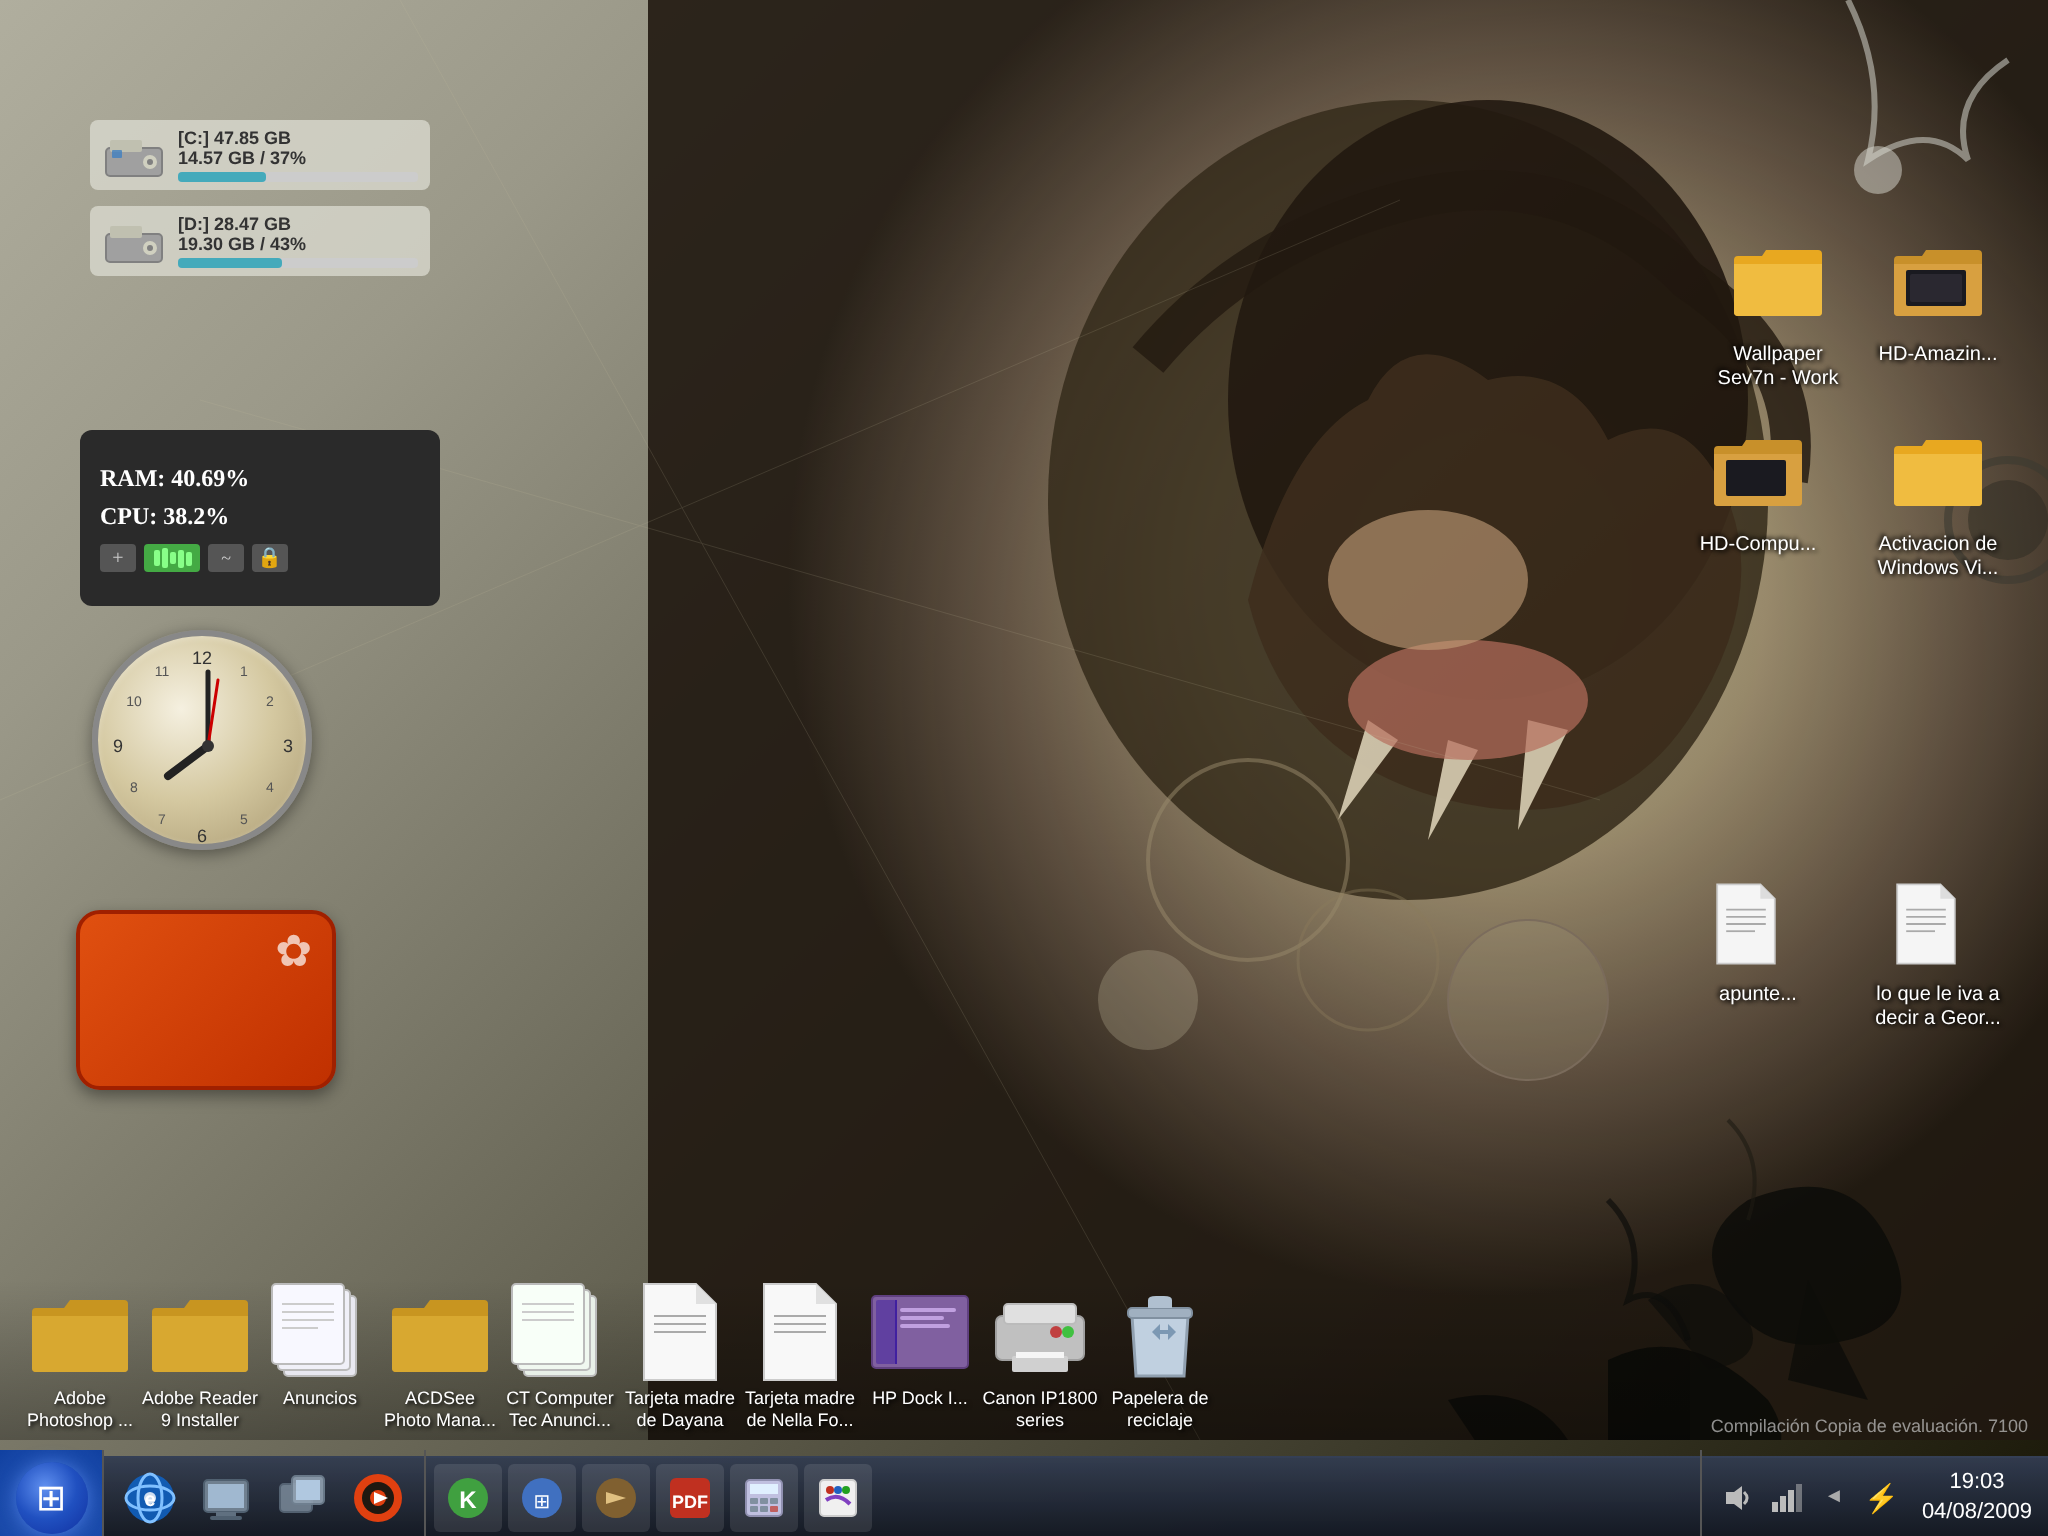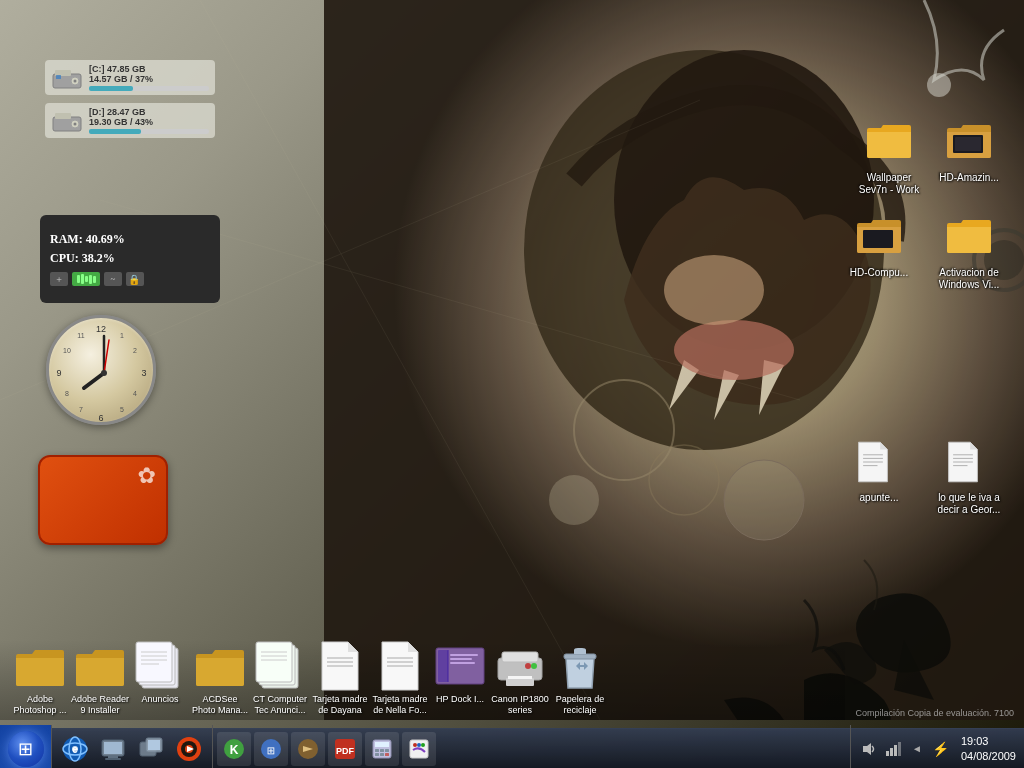--- a/index.html
+++ b/index.html
@@ -295,21 +295,21 @@
       align-items: center;
       justify-content: center;
       font-size: 12px;
       color: #ccc;
       cursor: pointer;
     }
 
     .tray-clock {
       display: flex;
       flex-direction: column;
-      align-items: flex-start;
+      align-items: center;
       font-size: 11px;
       color: #fff;
       padding-left: 6px;
       line-height: 1.3;
     }
 
     
     .taskbar-dock {
       position: absolute;
       bottom: 48px;

